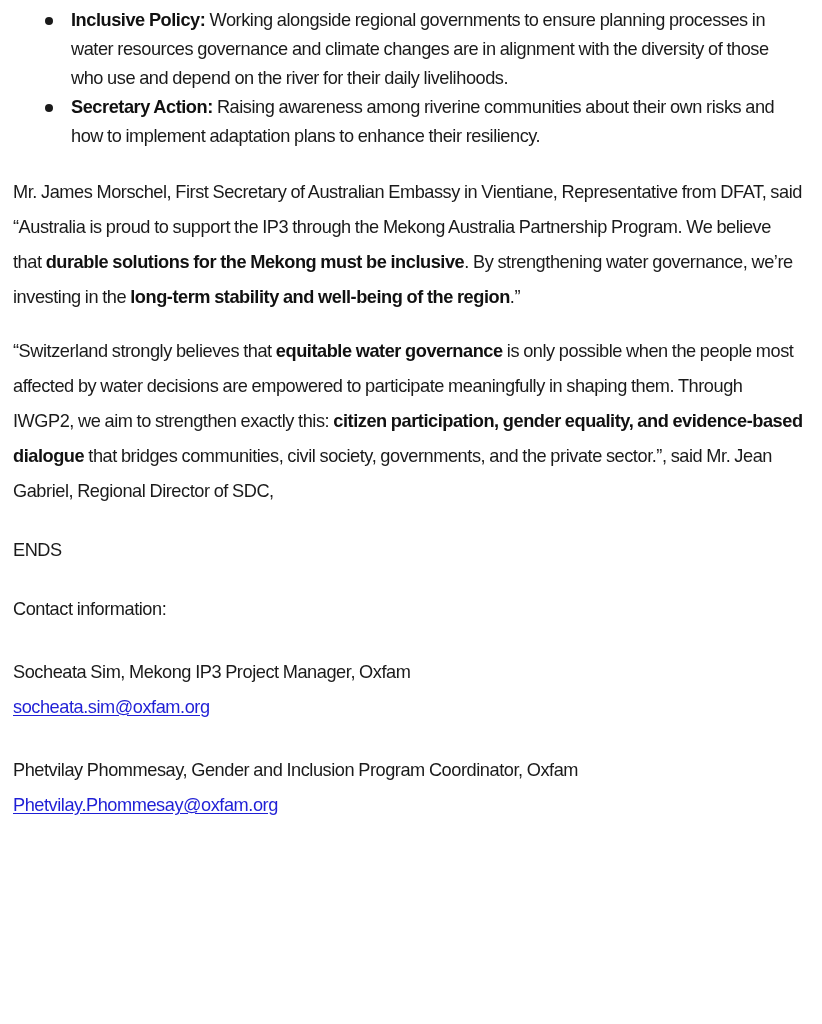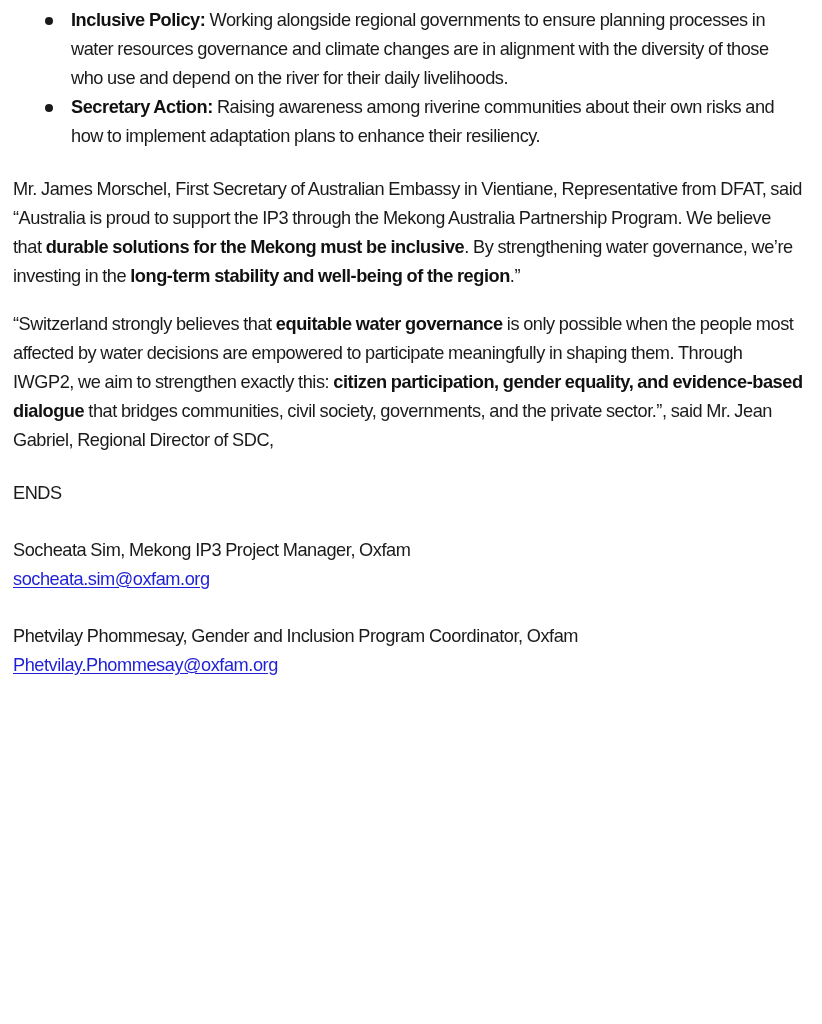--- a/index.html
+++ b/index.html
@@ -38,21 +38,21 @@
       position: absolute;
       left: -26px;
       top: 11px;
       width: 8px;
       height: 8px;
       border-radius: 50%;
       background: #1a1a1a;
     }
     p {
       margin: 0;
-      line-height: 29px;
+      line-height: 35px;
     }
     b { font-weight: bold; color: #111; }
     .para-1 { margin-top: 24px; }
     .para-2 { margin-top: 19px; }
     .para-3 { margin-top: 24px; }
     .ends { margin-top: 24px; font-weight: normal; }
     .contact-label { margin-top: 24px; }
     .contact-block { margin-top: 28px; }
     a.email {
       color: #1f1fd6;
@@ -76,20 +76,21 @@
     </li>
   </ul>
 
   <p class="para-1"><span>Mr. James Morschel, First Secretary of Australian Embassy in Vientiane, Representative from DFAT, said “Australia is proud to support the IP3 through the Mekong Australia Partnership Program. We believe that </span><b>durable solutions for the Mekong must be inclusive</b><span>. By strengthening water governance, we’re investing in the </span><b>long-term stability and well-being of the region</b><span>.”</span></p>
 
   <p class="para-2"><span>“Switzerland strongly believes that </span><b>equitable water governance</b><span> is only possible when the people most affected by water decisions are empowered to participate meaningfully in shaping them. Through IWGP2, we aim to strengthen exactly this: </span><b>citizen participation, gender equality, and evidence-based dialogue</b><span> that bridges communities, civil society, governments, and the private sector.”, said Mr. Jean Gabriel, Regional Director of SDC,</span></p>
 
 
   <p class="ends">ENDS</p>
 
+  <p class="contact-label">Contact information:</p>
 
   <div class="contact-block">
     <p>Socheata Sim, Mekong IP3 Project Manager, Oxfam</p>
     <p><a class="email" href="#">socheata.sim@oxfam.org</a></p>
   </div>
 
   <div class="contact-block">
     <p>Phetvilay Phommesay, Gender and Inclusion Program Coordinator, Oxfam</p>
     <p><a class="email" href="#">Phetvilay.Phommesay@oxfam.org</a></p>
   </div>

